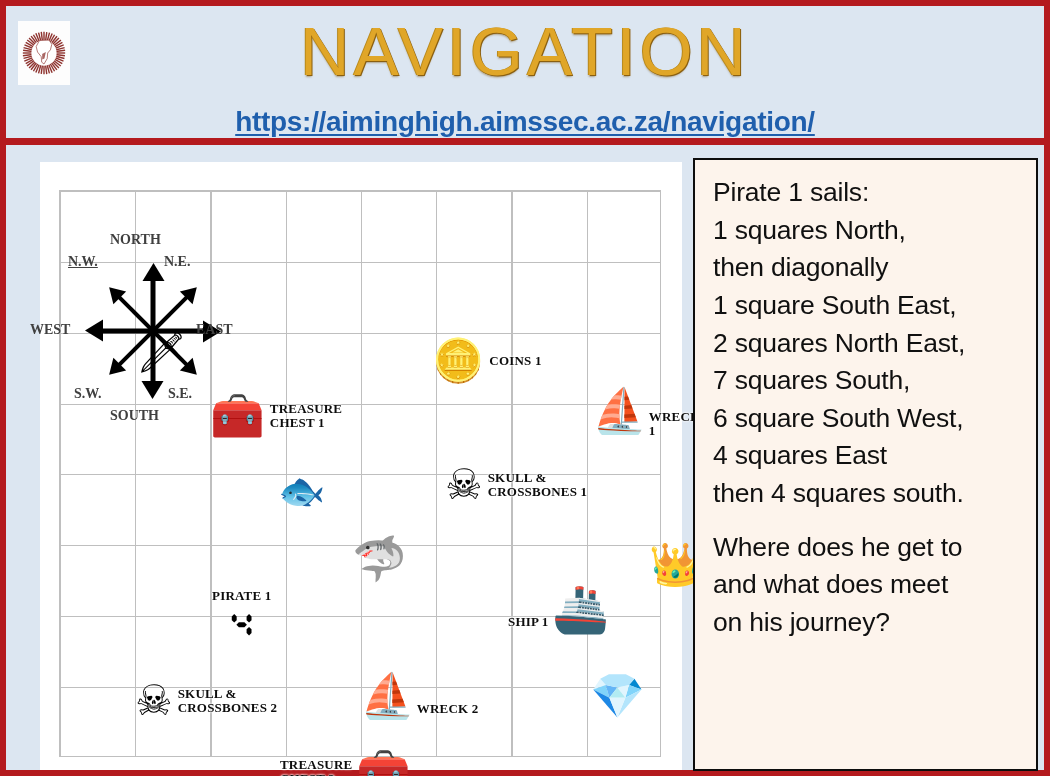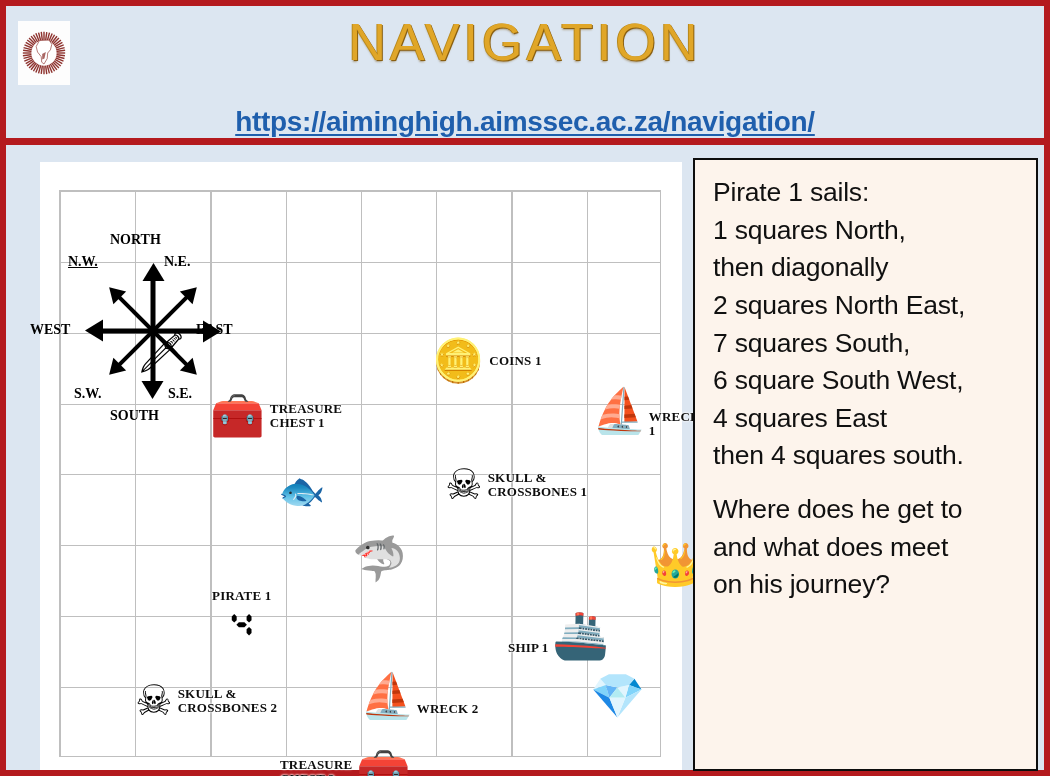--- a/index.html
+++ b/index.html
@@ -25,21 +25,21 @@
   #logo-box {
     position: absolute; left: 12px; top: 15px;
     width: 52px; height: 64px;
     background: #fdfdfd;
     display: flex; align-items: center; justify-content: center;
   }
   #title {
     position: absolute; left: 0; top: 6px; width: 1038px;
     text-align: center;
     font-family: "Liberation Sans", sans-serif;
-    font-size: 52px;
+    font-size: 68px;
     font-weight: 400;
     letter-spacing: 4px;
     color: #e0a628;
     text-shadow: 1px 1px 0 #8a5f10, -1px 0 0 #b98a1c, 0 2px 2px rgba(120,80,10,.45);
   }
   #url {
     position: absolute; left: 0; top: 100px; width: 1038px;
     text-align: center;
     font-size: 28px; font-weight: bold;
     color: #1f5fad;
@@ -76,21 +76,21 @@
     letter-spacing: .2px;
     white-space: pre-line;
     text-shadow: 0 0 2px #fff, 0 0 2px #fff, 0 0 3px #fff;
   }
   .glyph { line-height: 1; display:block; }
   
   #compass { position: absolute; left: 38px; top: 94px; width: 150px; height: 150px; }
   #compass .cdir {
     position: absolute;
     font-family: "Liberation Serif", serif;
-    font-weight: bold; font-size: 14px; color: #000000;
+    font-weight: bold; font-size: 14px; color: #404040;
     white-space: nowrap;
   }
   .arm {
     position: absolute; left: 50%; top: 50%;
     width: 5px; height: 54px;
     background: #000;
     transform-origin: 50% 100%;
   }
   .arm::after {
     content: ""; position: absolute; left: 50%; top: -14px;
@@ -241,21 +241,21 @@
           <span class="lbl" style="margin-left: 5px;"></span>
         </div>
         <div class="token" style="left: 609px; top: 382px;">
           <span class="glyph" style="font-size: 42px;">👑</span>
           <span class="lbl" style="margin-left: 5px;"></span>
         </div>
         <div class="token" style="left: 172px; top: 427px; flex-direction: column; align-items: center;">
           <span class="lbl">PIRATE 1</span>
           <span class="glyph" style="font-size: 44px;">🯴</span>
         </div>
-        <div class="token" style="left: 468px; top: 450px;">
+        <div class="token" style="left: 468px; top: 424px;">
           <span class="lbl" style="margin-right: 4px; margin-top: 26px;">SHIP 1</span>
           <span class="glyph" style="font-size: 46px;">🚢</span>
         </div>
         <div class="token" style="left: 95px; top: 518px;">
           <span class="glyph" style="font-size: 42px;">☠</span>
           <span class="lbl" style="margin-left: 5px;">SKULL &amp;
 CROSSBONES 2</span>
         </div>
         <div class="token" style="left: 320px; top: 512px;">
           <span class="glyph" style="font-size: 44px;">⛵</span>
@@ -271,20 +271,21 @@
           <span class="glyph" style="font-size: 44px;">🧰</span>
         </div>
       </div>
   </div>
 
   <div id="panel">
     <div id="panel-lines">
         <p>Pirate 1 sails:</p>
         <p>1 squares North,</p>
         <p>then diagonally</p>
+        <p>1 square South East,</p>
         <p>2 squares North East,</p>
         <p>7 squares South,</p>
         <p>6 square South West,</p>
         <p>4 squares East</p>
         <p>then 4 squares south.</p>
       </div>
     <div class="gap"></div>
     <div id="panel-question">
         <p>Where does he get to</p>
         <p>and what does meet</p>

